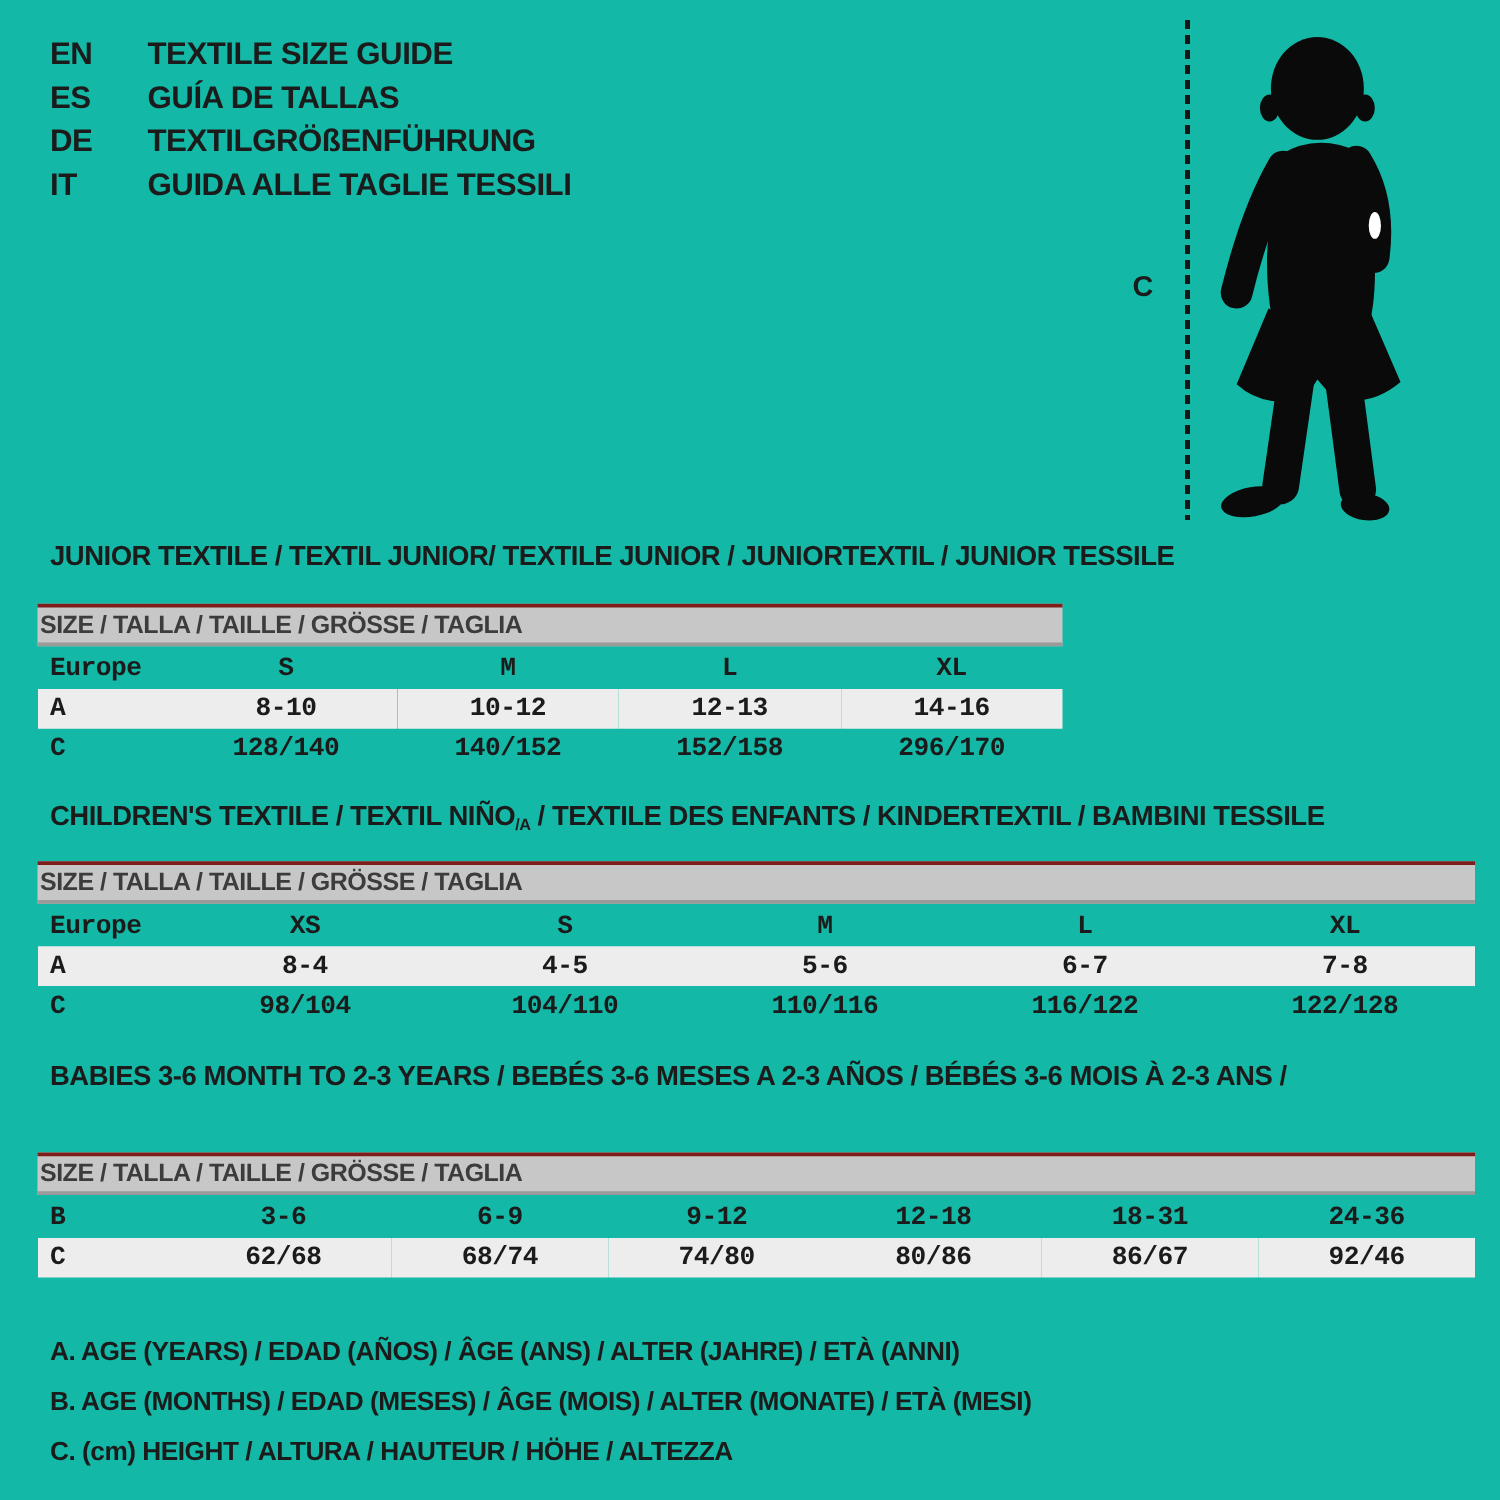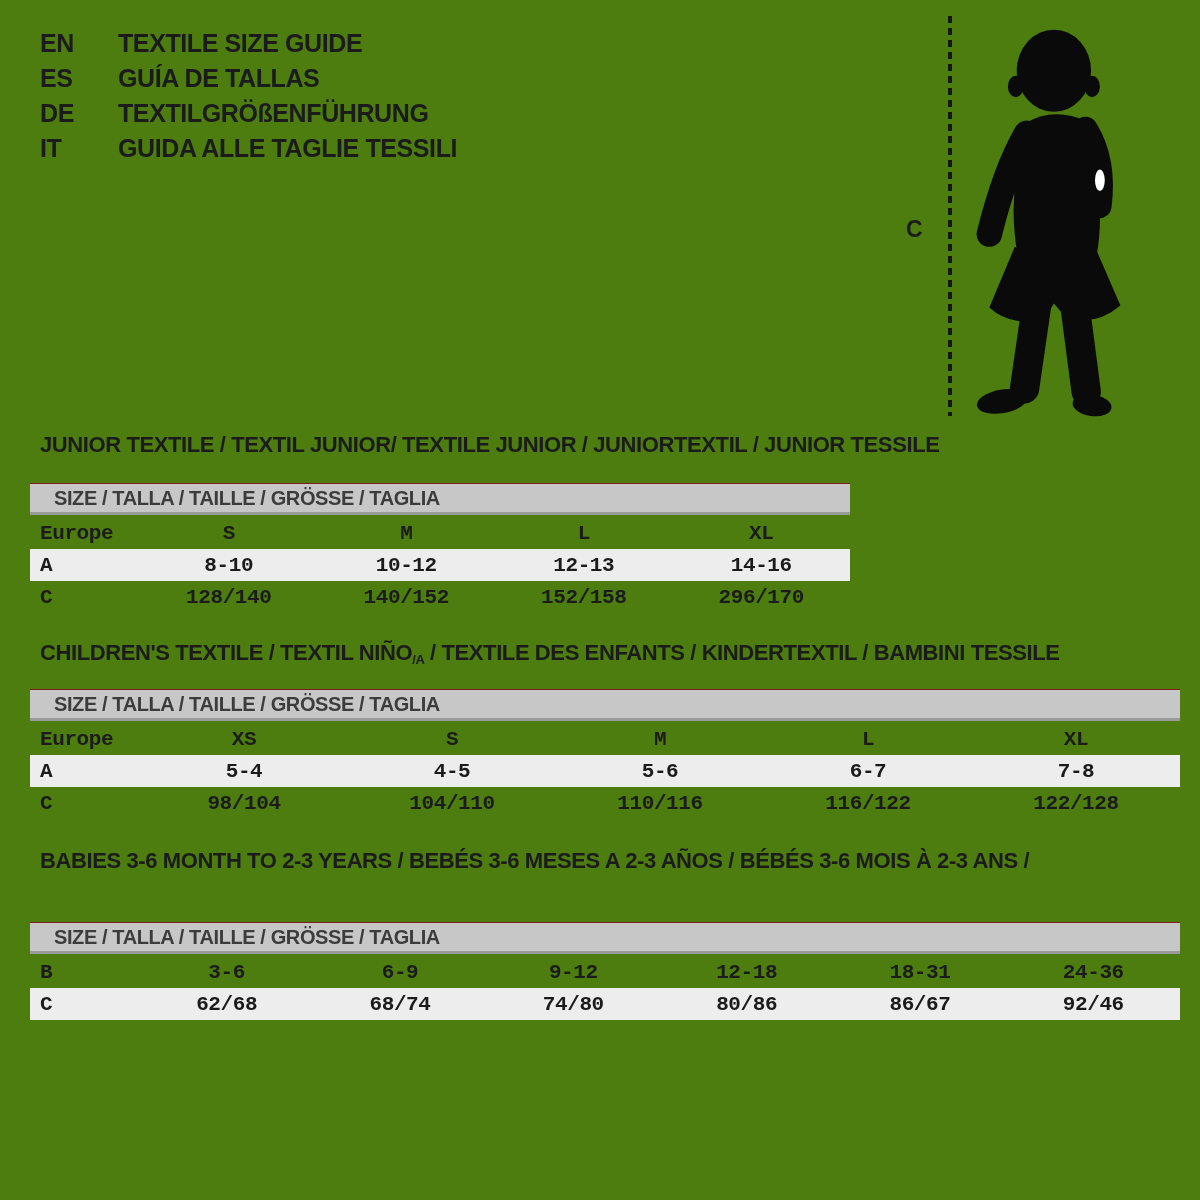--- a/index.html
+++ b/index.html
@@ -1,16 +1,16 @@
 <!DOCTYPE html>
 <html><head>
 <meta charset="utf-8">
 <style>
   html,body { margin:0; padding:0; background:#fff; }
-  .page { position:relative; width:1200px; height:1200px; background:#4d7c0f;
+  .page { position:relative; width:1200px; height:1200px; background:#14b8a6;
           font-family:"Liberation Sans", sans-serif; color:#1b1b1b; overflow:hidden; }
 
   
   .lang-block { position:absolute; left:40px; top:26px; }
   .lang-row { display:flex; height:35px; align-items:center; font-size:25px;
               font-weight:700; letter-spacing:-0.4px; white-space:nowrap; }
   .lang-code { width:78px; flex:0 0 78px; }
 
   
   .dash-line { position:absolute; left:948px; top:16px; width:4px; height:400px;
@@ -19,23 +19,23 @@
   .baby-svg { position:absolute; left:963px; top:14px; width:172px; height:406px; }
 
   
   .sec-title { position:absolute; left:40px; font-size:22px; font-weight:700;
                letter-spacing:-0.4px; white-space:nowrap; }
   #babies-title .tline { line-height:37px; }
   .title-sub { font-size:13px; position:relative; top:4px; font-weight:700; }
 
   
   .size-section { position:absolute; left:30px; }
-  .size-bar { height:28px; background:#c7c7c7; border-top:1px solid #7f1d1d;
+  .size-bar { height:28px; background:#c7c7c7; border-top:3px solid #7f1d1d;
               border-bottom:3px solid #9a9a9a; display:flex; align-items:center;
-              padding-left:24px; font-size:20px; font-weight:700; color:#3c3c3c;
+              padding-left:2px; font-size:20px; font-weight:700; color:#3c3c3c;
               letter-spacing:-0.4px; }
   table { border-collapse:collapse; table-layout:fixed; width:100%; margin-top:2px; }
   td { height:32px; text-align:center; font-size:21px; font-weight:700;
        padding:0; letter-spacing:-0.4px; overflow:hidden;font-family:Liberation Mono, monospace; }
   td.rowlabel { text-align:left; padding-left:10px; }
   tr.alt { background:#ededed; }
 
   
   .legend { position:absolute; left:40px; top:1062px; font-size:21px; font-weight:700;
             line-height:40px; letter-spacing:-0.4px; white-space:nowrap; }
@@ -136,21 +136,21 @@
           <tr>
         <td class="rowlabel">Europe</td>
         <td>XS</td>
         <td>S</td>
         <td>M</td>
         <td>L</td>
         <td>XL</td>
       </tr>
       <tr class="alt">
         <td class="rowlabel">A</td>
-        <td>5-4</td>
+        <td>8-4</td>
         <td>4-5</td>
         <td>5-6</td>
         <td>6-7</td>
         <td>7-8</td>
       </tr>
       <tr>
         <td class="rowlabel">C</td>
         <td>98/104</td>
         <td>104/110</td>
         <td>110/116</td>
@@ -192,14 +192,19 @@
         <td>68/74</td>
         <td>74/80</td>
         <td>80/86</td>
         <td>86/67</td>
         <td>92/46</td>
       </tr>
     </tbody>
       </table>
   </div>
 
+  <div class="legend">
+    <div>A. AGE (YEARS) / EDAD (AÑOS) / ÂGE (ANS) / ALTER (JAHRE) / ETÀ (ANNI)</div>
+    <div>B. AGE (MONTHS) / EDAD (MESES) / ÂGE (MOIS) / ALTER (MONATE) / ETÀ (MESI)</div>
+    <div>C. (cm) HEIGHT / ALTURA / HAUTEUR / HÖHE / ALTEZZA</div>
+  </div>
 
 </div>
 
 </body></html>

